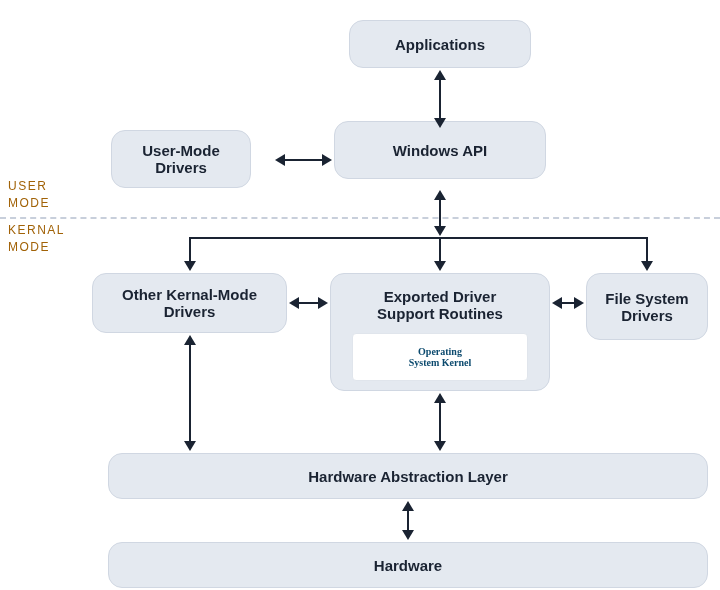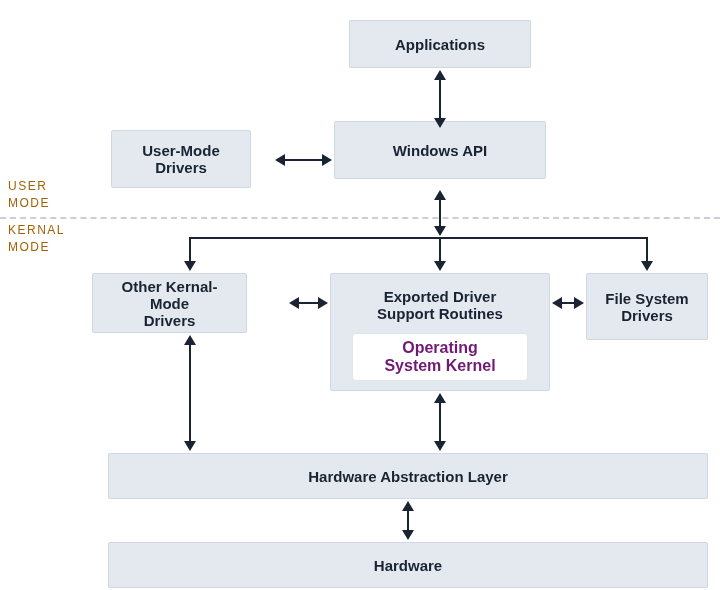--- a/index.html
+++ b/index.html
@@ -9,43 +9,44 @@
       width: 720px;
       height: 590px;
       position: relative;
       color: #1a2332;
     }
     .canvas { position: relative; width: 720px; height: 590px; }
     .box {
       position: absolute;
       background: #e4e9f0;
       border: 1px solid #d0d7e2;
-      border-radius: 2px;
+      border-radius: 14px;
       display: flex;
       align-items: center;
       justify-content: center;
       text-align: center;
       font-weight: 700;
       font-size: 15px;
       color: #1a2332;
       padding: 8px 12px;
     }
     .innerbox {
       position: absolute;
       background: #fff;
       border: 1px solid #e0e5ec;
       border-radius: 4px;
       display: flex;
       align-items: center;
       justify-content: center;
       text-align: center;
       font-weight: 700;
-      font-size: 16px;
-      color: #701a75;
+      font-size: 10px;
+      color: #0c4a6e;
       padding: 6px 10px;
+      font-family: Liberation Serif, serif;
     }
     .label {
       position: absolute;
       font-size: 12px;
       color: #a16207;
       letter-spacing: 1.5px;
       font-weight: 500;
       line-height: 1.4;
     }
     .dashed {
@@ -80,21 +81,21 @@
 
   <div class="dashed" style="left:0; right:0; top:217px;"></div>
 
   <div class="box" style="left:349px; top:20px; width:182px; height:48px;">Applications</div>
 
   <div class="box" style="left: 111px; top: 130px; width: 140px; height: 58px; white-space: pre-line;">User-Mode
 Drivers</div>
 
   <div class="box" style="left:334px; top:121px; width:212px; height:58px;">Windows API</div>
 
-  <div class="box" style="left: 92px; top: 273px; width: 155px; height: 60px; white-space: pre-line;">Other Kernal-Mode
+  <div class="box" style="left: 92px; top: 273px; width: 195px; height: 60px; white-space: pre-line;">Other Kernal-Mode
 Drivers</div>
 
   <div class="box" style="left:330px; top:273px; width:220px; height:118px; align-items:flex-start; padding-top:14px;">
     <span style="white-space: pre-line;">Exported Driver
 Support Routines</span>
   </div>
   <div class="innerbox" style="left: 352px; top: 333px; width: 176px; height: 48px; white-space: pre-line;">Operating
 System Kernel</div>
 
   <div class="box" style="left: 586px; top: 273px; width: 122px; height: 67px; white-space: pre-line;">File System

